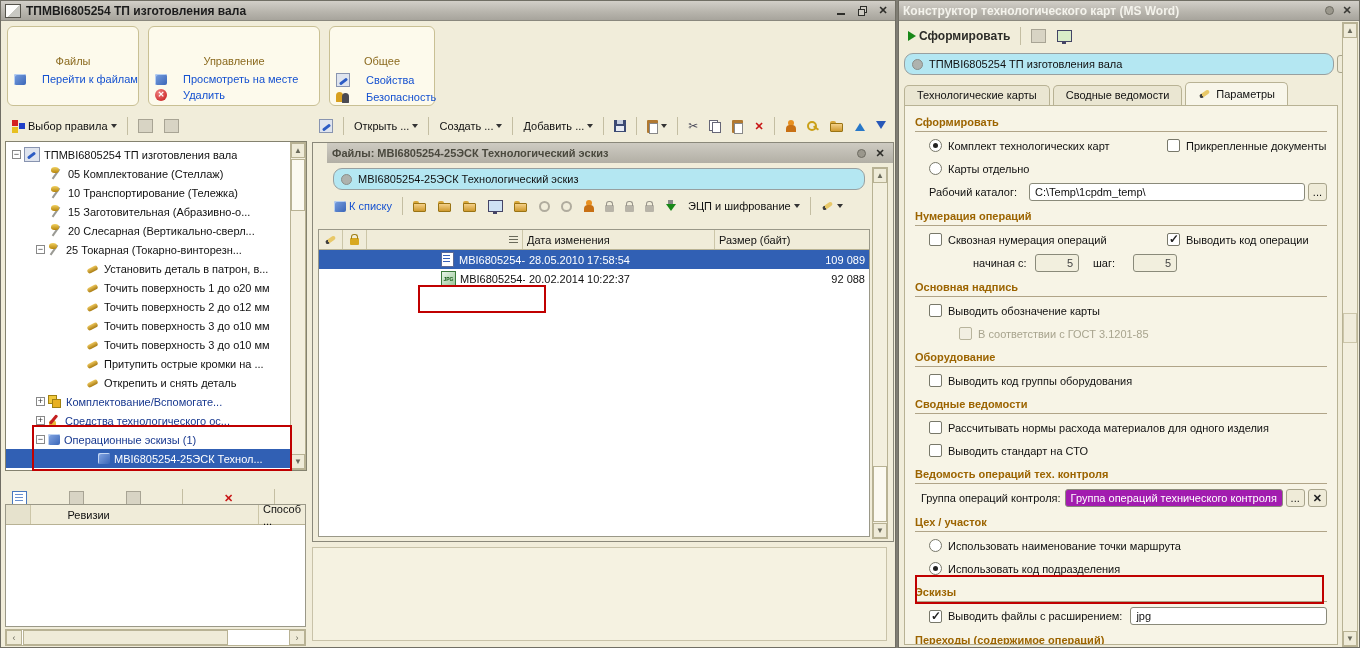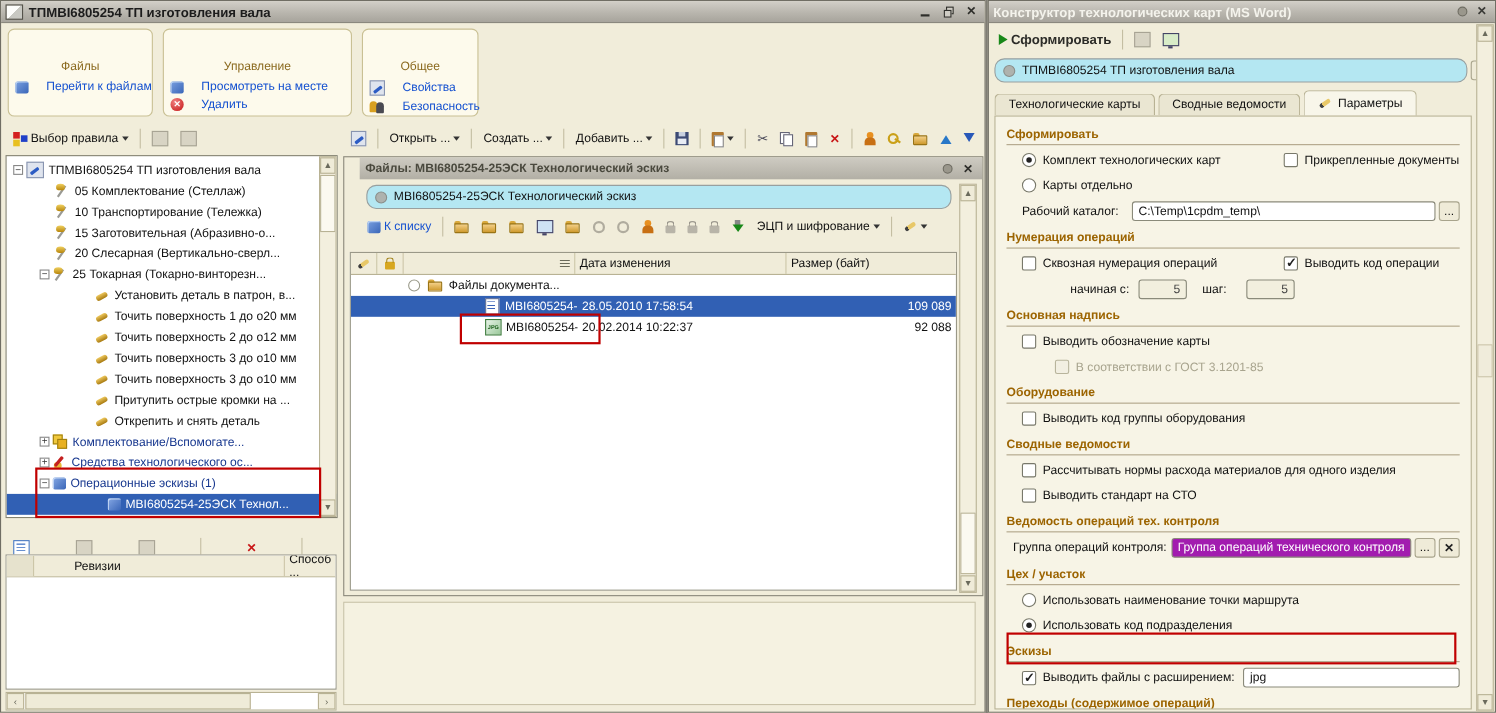--- a/index.html
+++ b/index.html
@@ -510,32 +510,20 @@
           <div class="c" style="width:156px;justify-content:flex-end;">
               <span class="sortmark"></span>
             </div>
           <div class="c" style="width:192px;">
               <span>Дата изменения</span>
             </div>
           <div class="c" style="flex:1;border-right:none;">
               <span>Размер (байт)</span>
             </div>
         </div>
-        <div class="frow">
-          <div class="c" style="width:48px;"></div>
-          <div class="c" style="width:18px;">
-              <span class="radio-dot"></span>
-            </div>
-          <div class="c" style="width:140px;">
-              <span class="ic ic-folder" style="margin-right:5px;"></span>
-              <span>Файлы документа...</span>
-            </div>
-          <div class="c" style="width:190px;"></div>
-          <div class="c num" style="flex:1;"></div>
-        </div>
         <div class="frow sel">
           <div class="c" style="width:118px;"></div>
           <div class="c" style="width:88px;">
               <span class="ic ic-doc" style="margin-right:5px;"></span>
               <span>MBI6805254-25...</span>
             </div>
           <div class="c" style="width:190px;">
               <span>28.05.2010 17:58:54</span>
             </div>
           <div class="c num" style="flex:1;">
@@ -564,21 +552,21 @@
         <div class="sthumb" style="bottom:16px;height:56px;"></div>
         <div class="sbtn" style="bottom:0;">▼</div>
       </div>
     </div>
 
     <div class="belowbox" style="left:311px;top:546px;width:575px;height:94px;"></div>
   </div>
 
   <div class="win" style="left:898px;top:0;width:462px;height:648px;">
     <div class="tbar tbar2">
-      <span class="ttl">Конструктор технологических карт (MS Word)</span>
+      <span class="ttl">Конструктор технологического карт (MS Word)</span>
       <span class="ic-pin"></span>
       <span class="wbtn ic-close" style="color:#3a3a36;"></span>
     </div>
     <div class="tb" style="position:absolute;left:2px;top:22px;width:440px;height:26px;">
       <span class="tbtn">
         <span class="ic-play"></span>
         <span class="gentxt">Сформировать</span>
       </span>
       <span class="sep"></span>
       <span class="tbtn">

